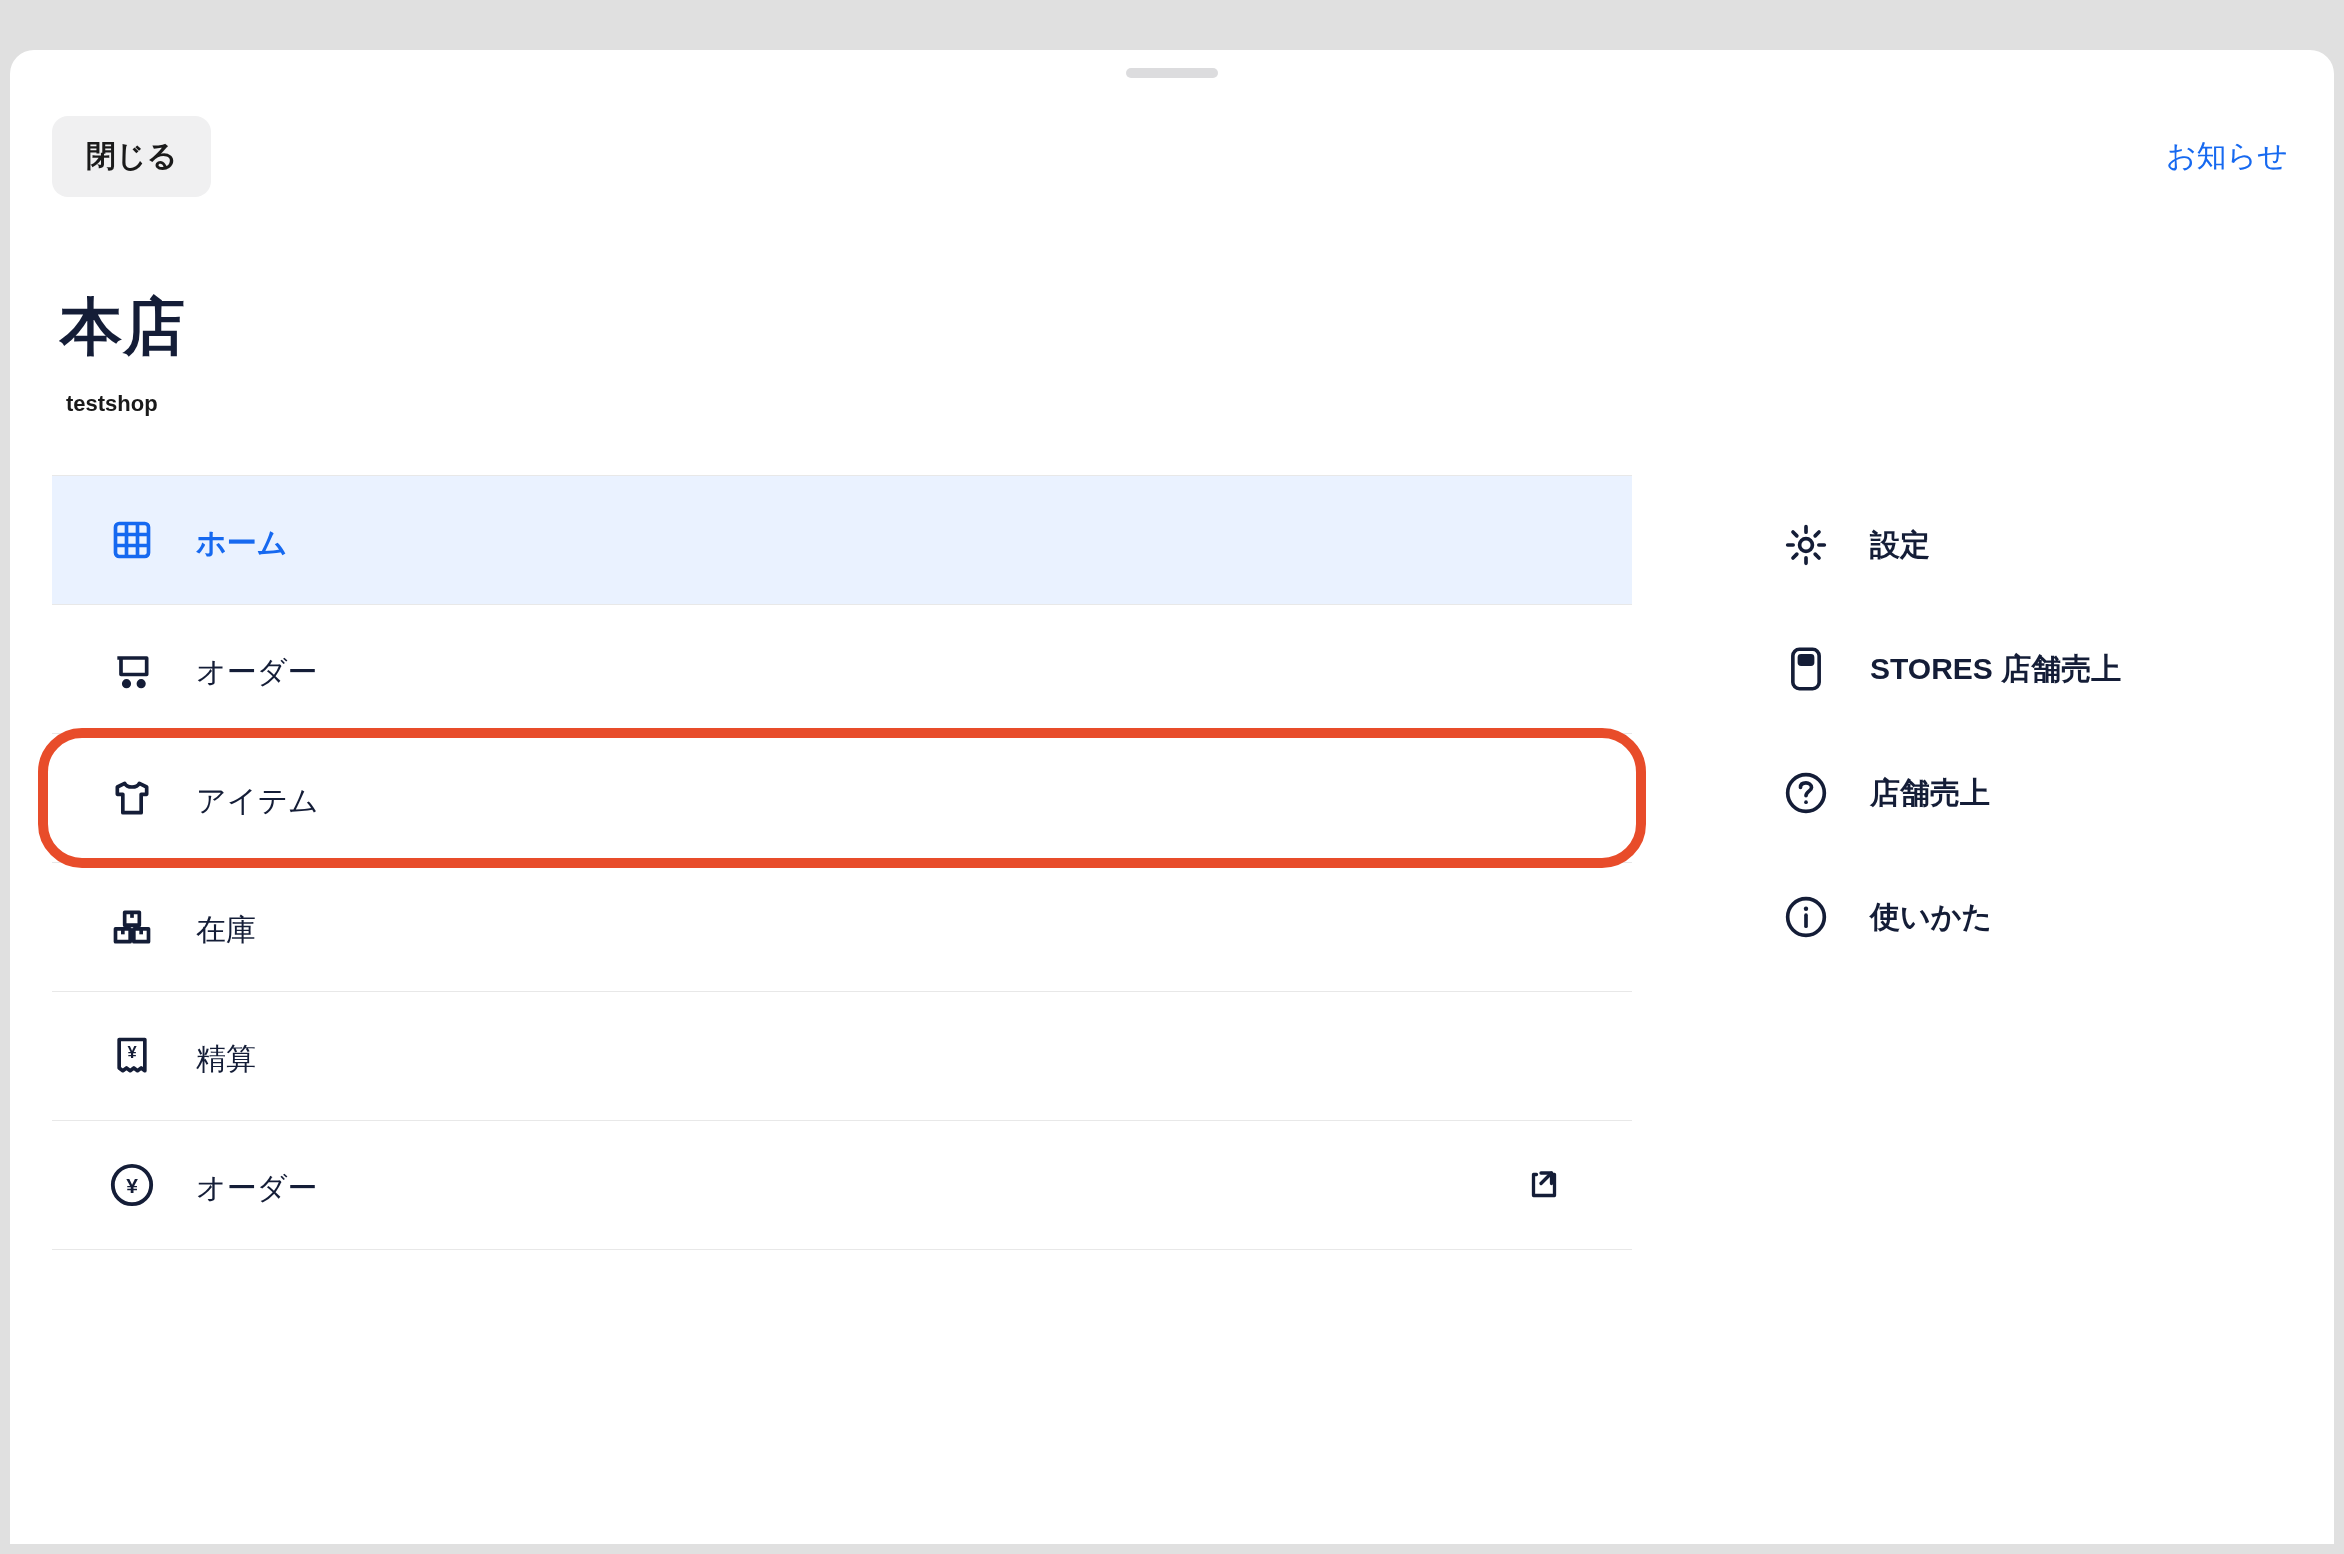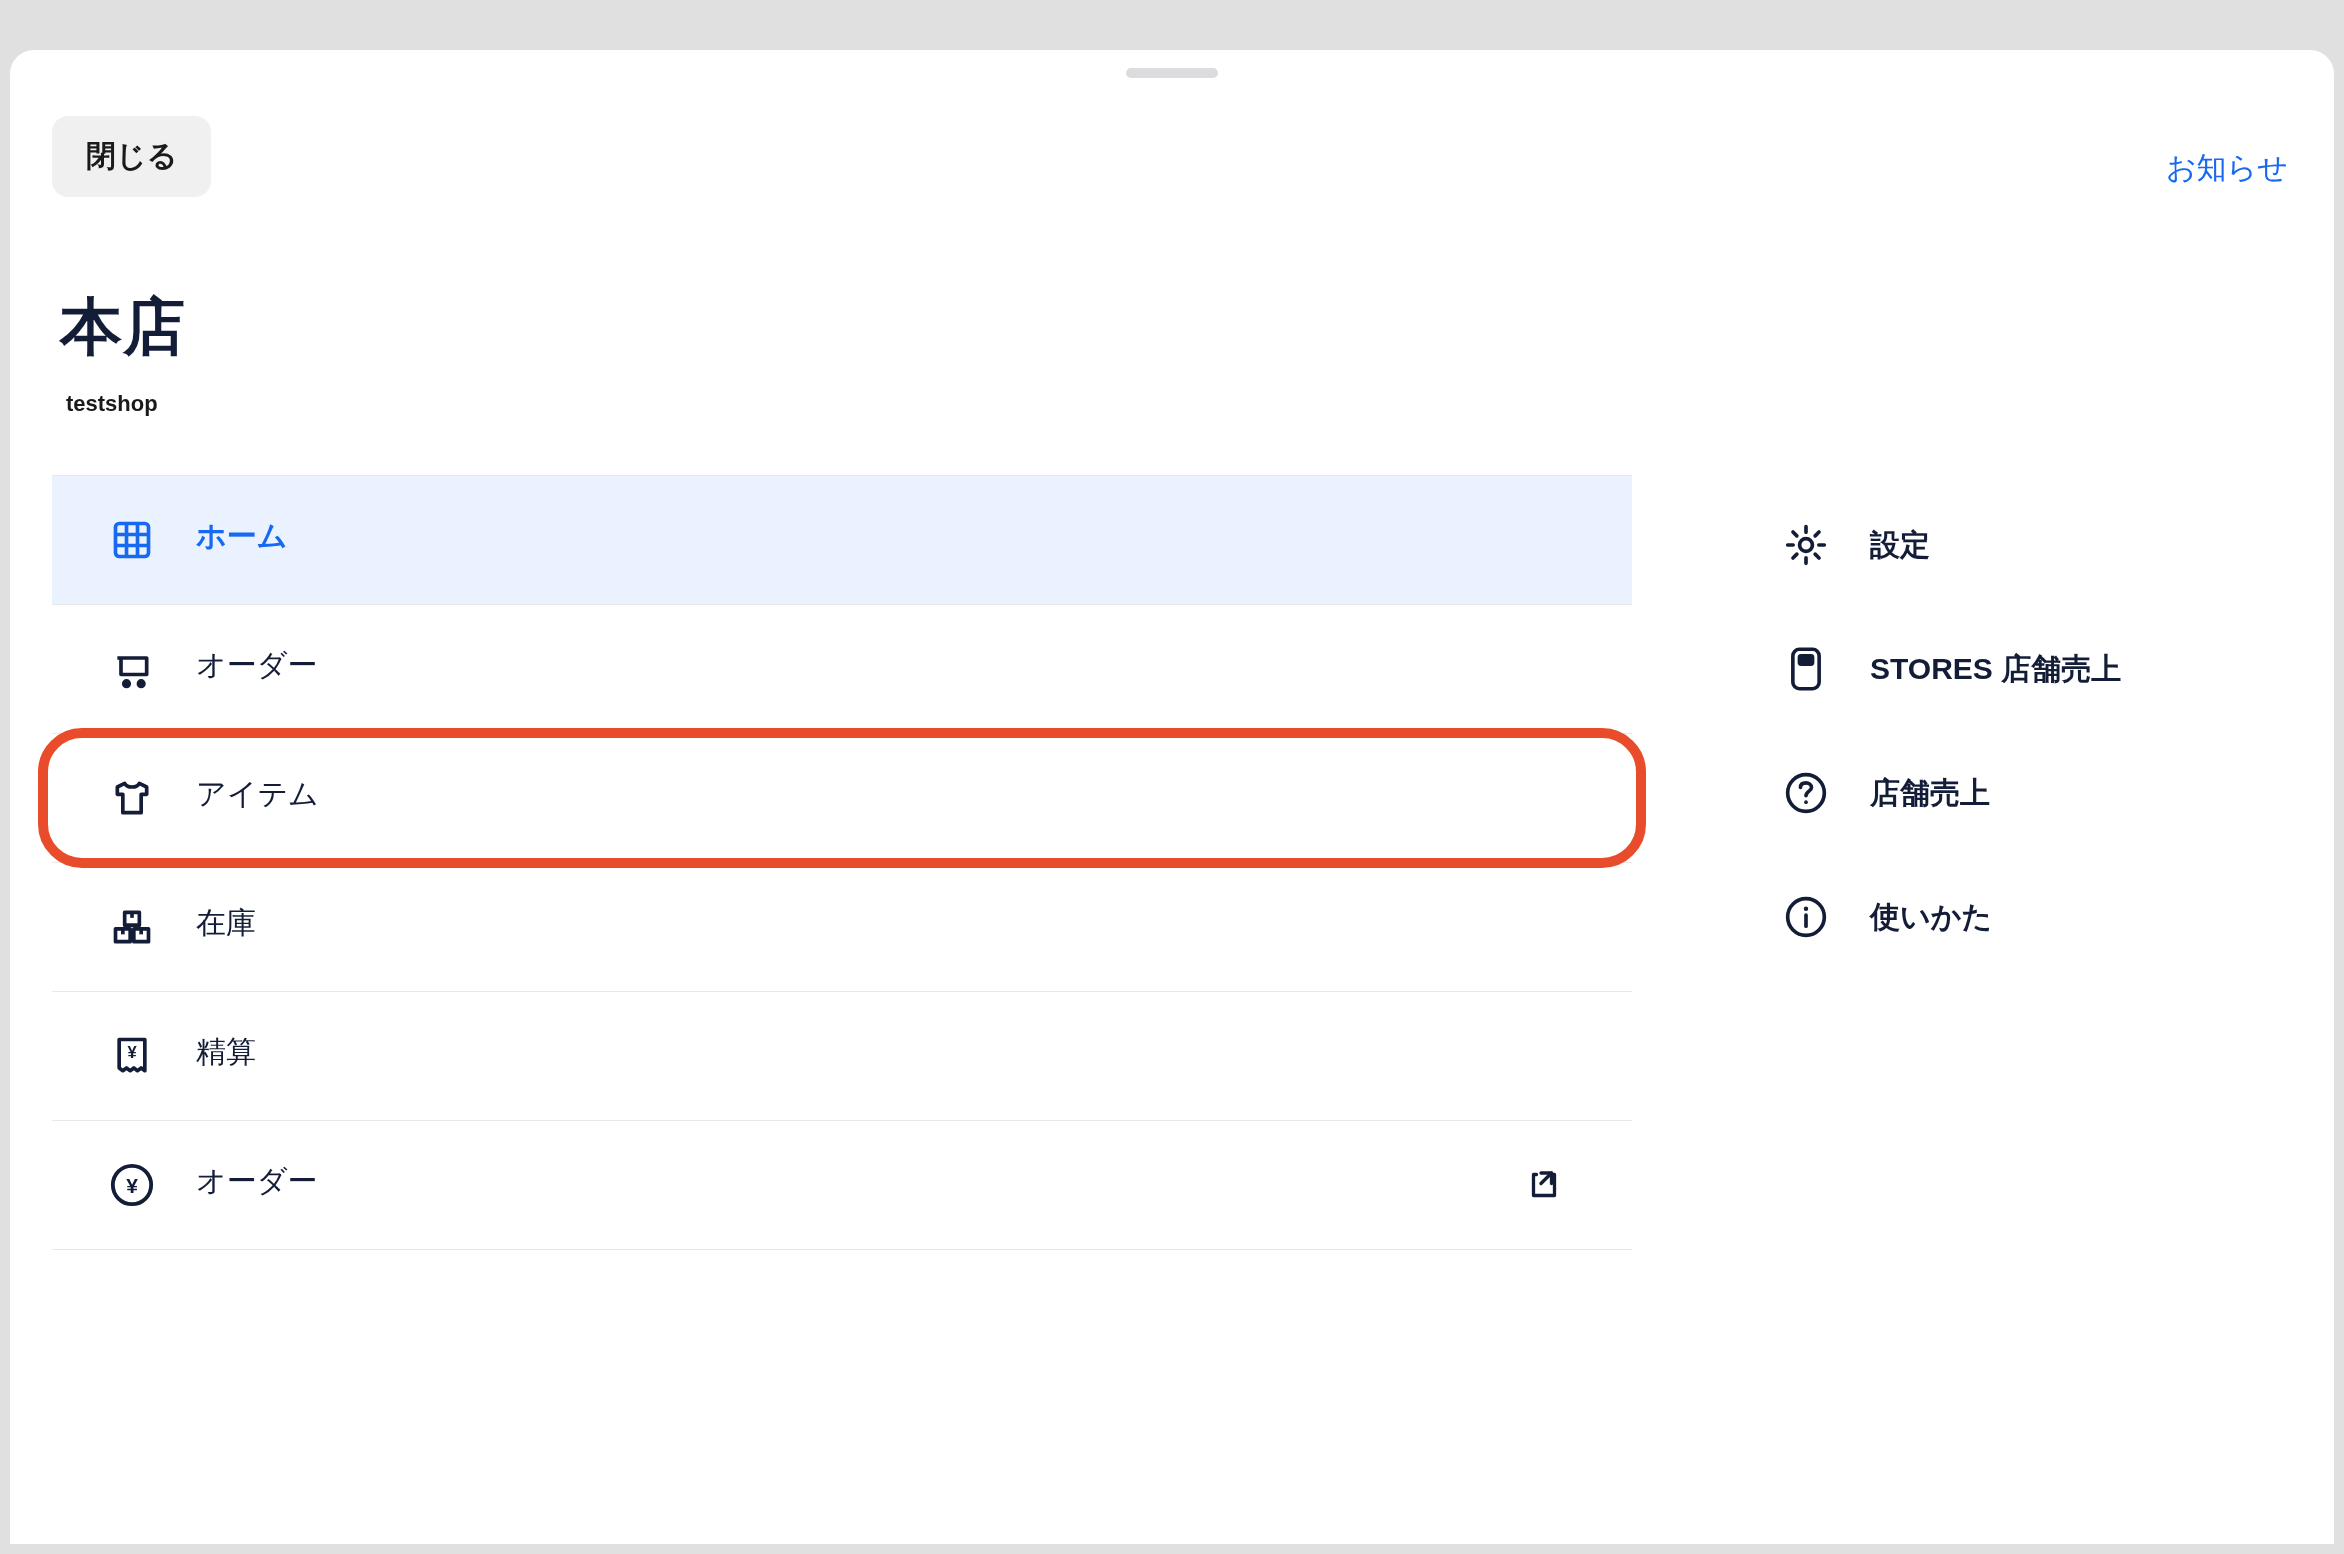--- a/index.html
+++ b/index.html
@@ -34,21 +34,21 @@
       transform: translateX(-50%);
       width: 92px;
       height: 10px;
       background: #dcdcde;
       border-radius: 6px;
     }
 
     .header-row {
       display: flex;
       justify-content: space-between;
-      align-items: flex-end;
+      align-items: center;
       padding: 38px 42px 48px 42px;
     }
 
     .close-button {
       background: #f0f0f1;
       border: none;
       border-radius: 16px;
       padding: 20px 34px;
       font-size: 30px;
       font-weight: 600;
@@ -92,21 +92,21 @@
       padding: 0 42px;
     }
 
     .main-menu {
       flex: 1;
       max-width: 1580px;
     }
 
     .menu-item {
       display: flex;
-      align-items: flex-start;
+      align-items: flex-end;
       gap: 40px;
       padding: 40px 56px;
       border-bottom: 1px solid #e8e8e8;
       cursor: pointer;
       position: relative;
     }
 
     .menu-item.active {
       background: #eaf2ff;
       border-top: 1px solid #e8e8e8;

